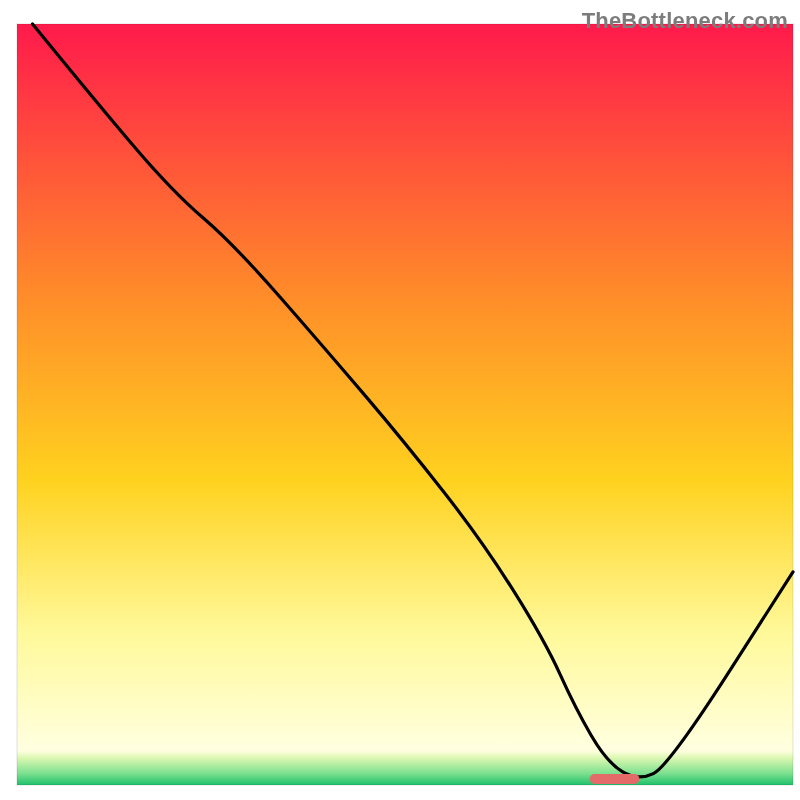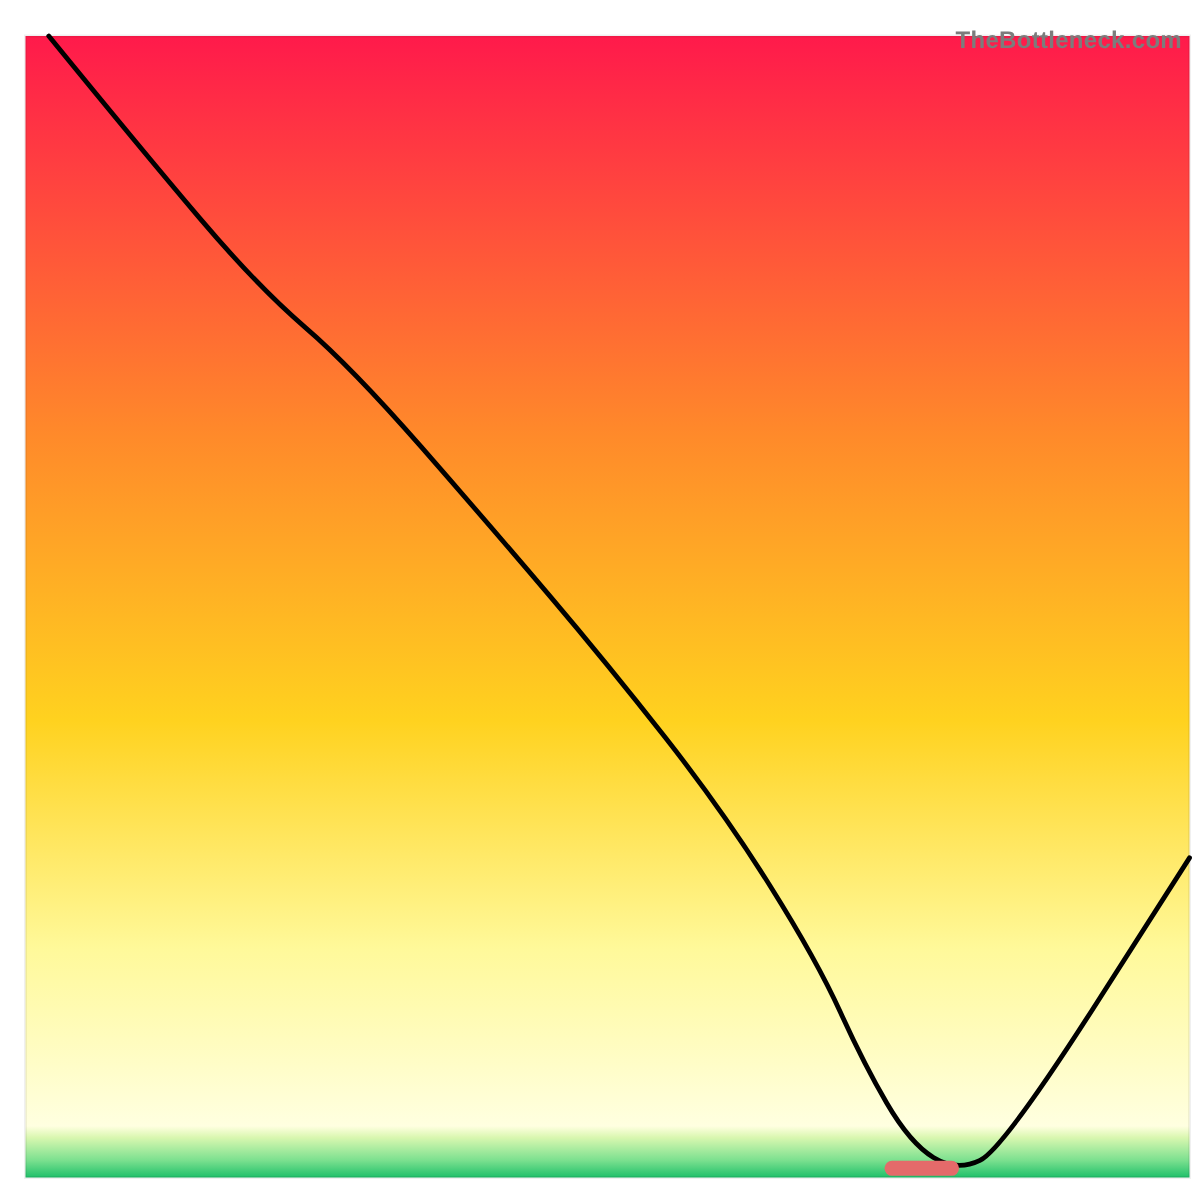--- a/index.html
+++ b/index.html
@@ -4,24 +4,24 @@
 <style>
   * { margin: 0; padding: 0; box-sizing: border-box; }
   html, body { width: 800px; height: 800px; overflow: hidden; background: #fff; }
   .chart-container {
     position: relative;
     width: 800px;
     height: 800px;
   }
   .watermark {
     position: absolute;
-    top: 19px;
+    top: 8px;
     right: 12px;
     font-family: Arial, Helvetica, sans-serif;
-    font-size: 16px;
+    font-size: 22px;
     font-weight: 600;
     color: #7c7c7c;
     letter-spacing: 0.2px;
     z-index: 5;
   }
   svg.plot {
     position: absolute;
     top: 0; left: 0;
     width: 800px; height: 800px;
     display: block;

